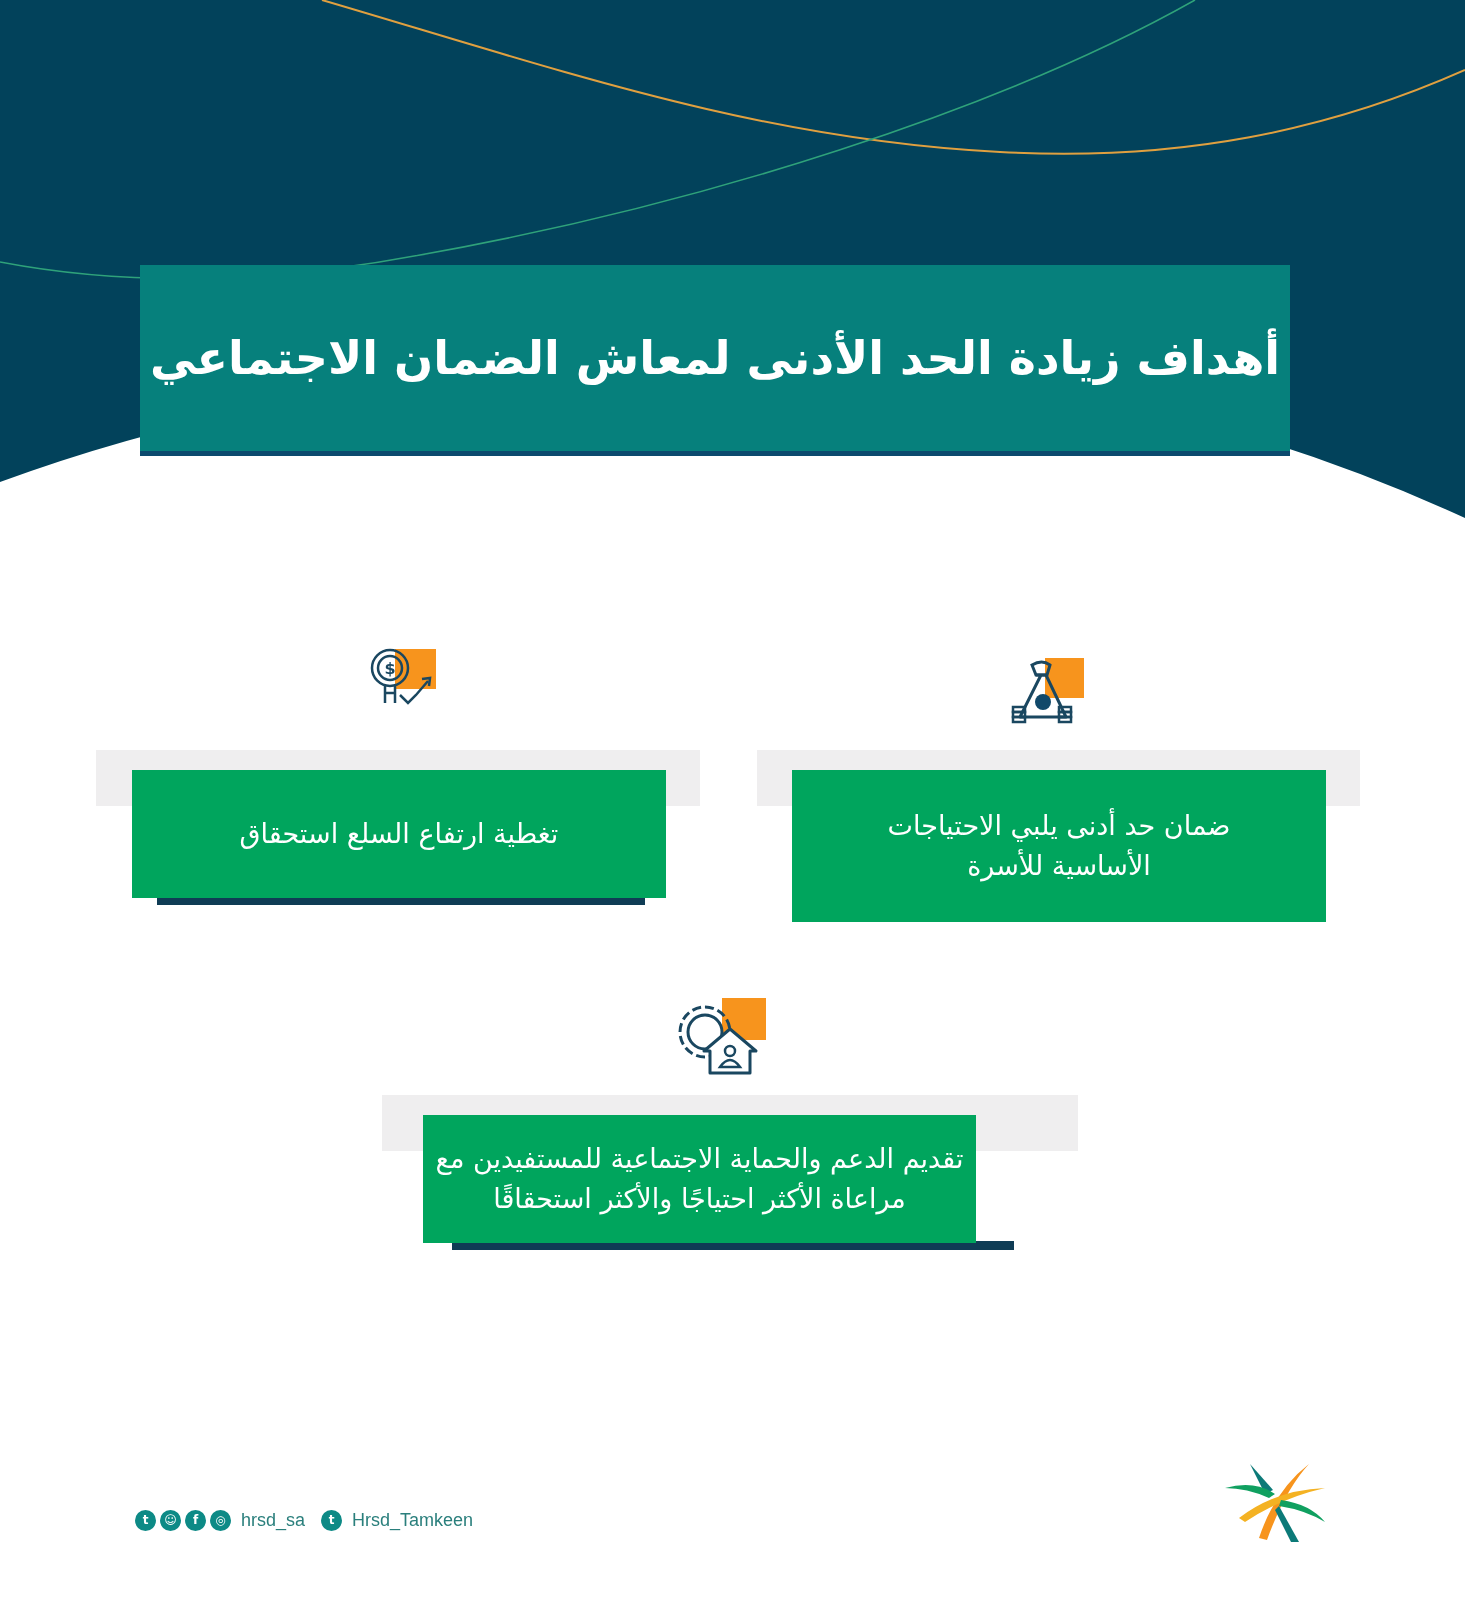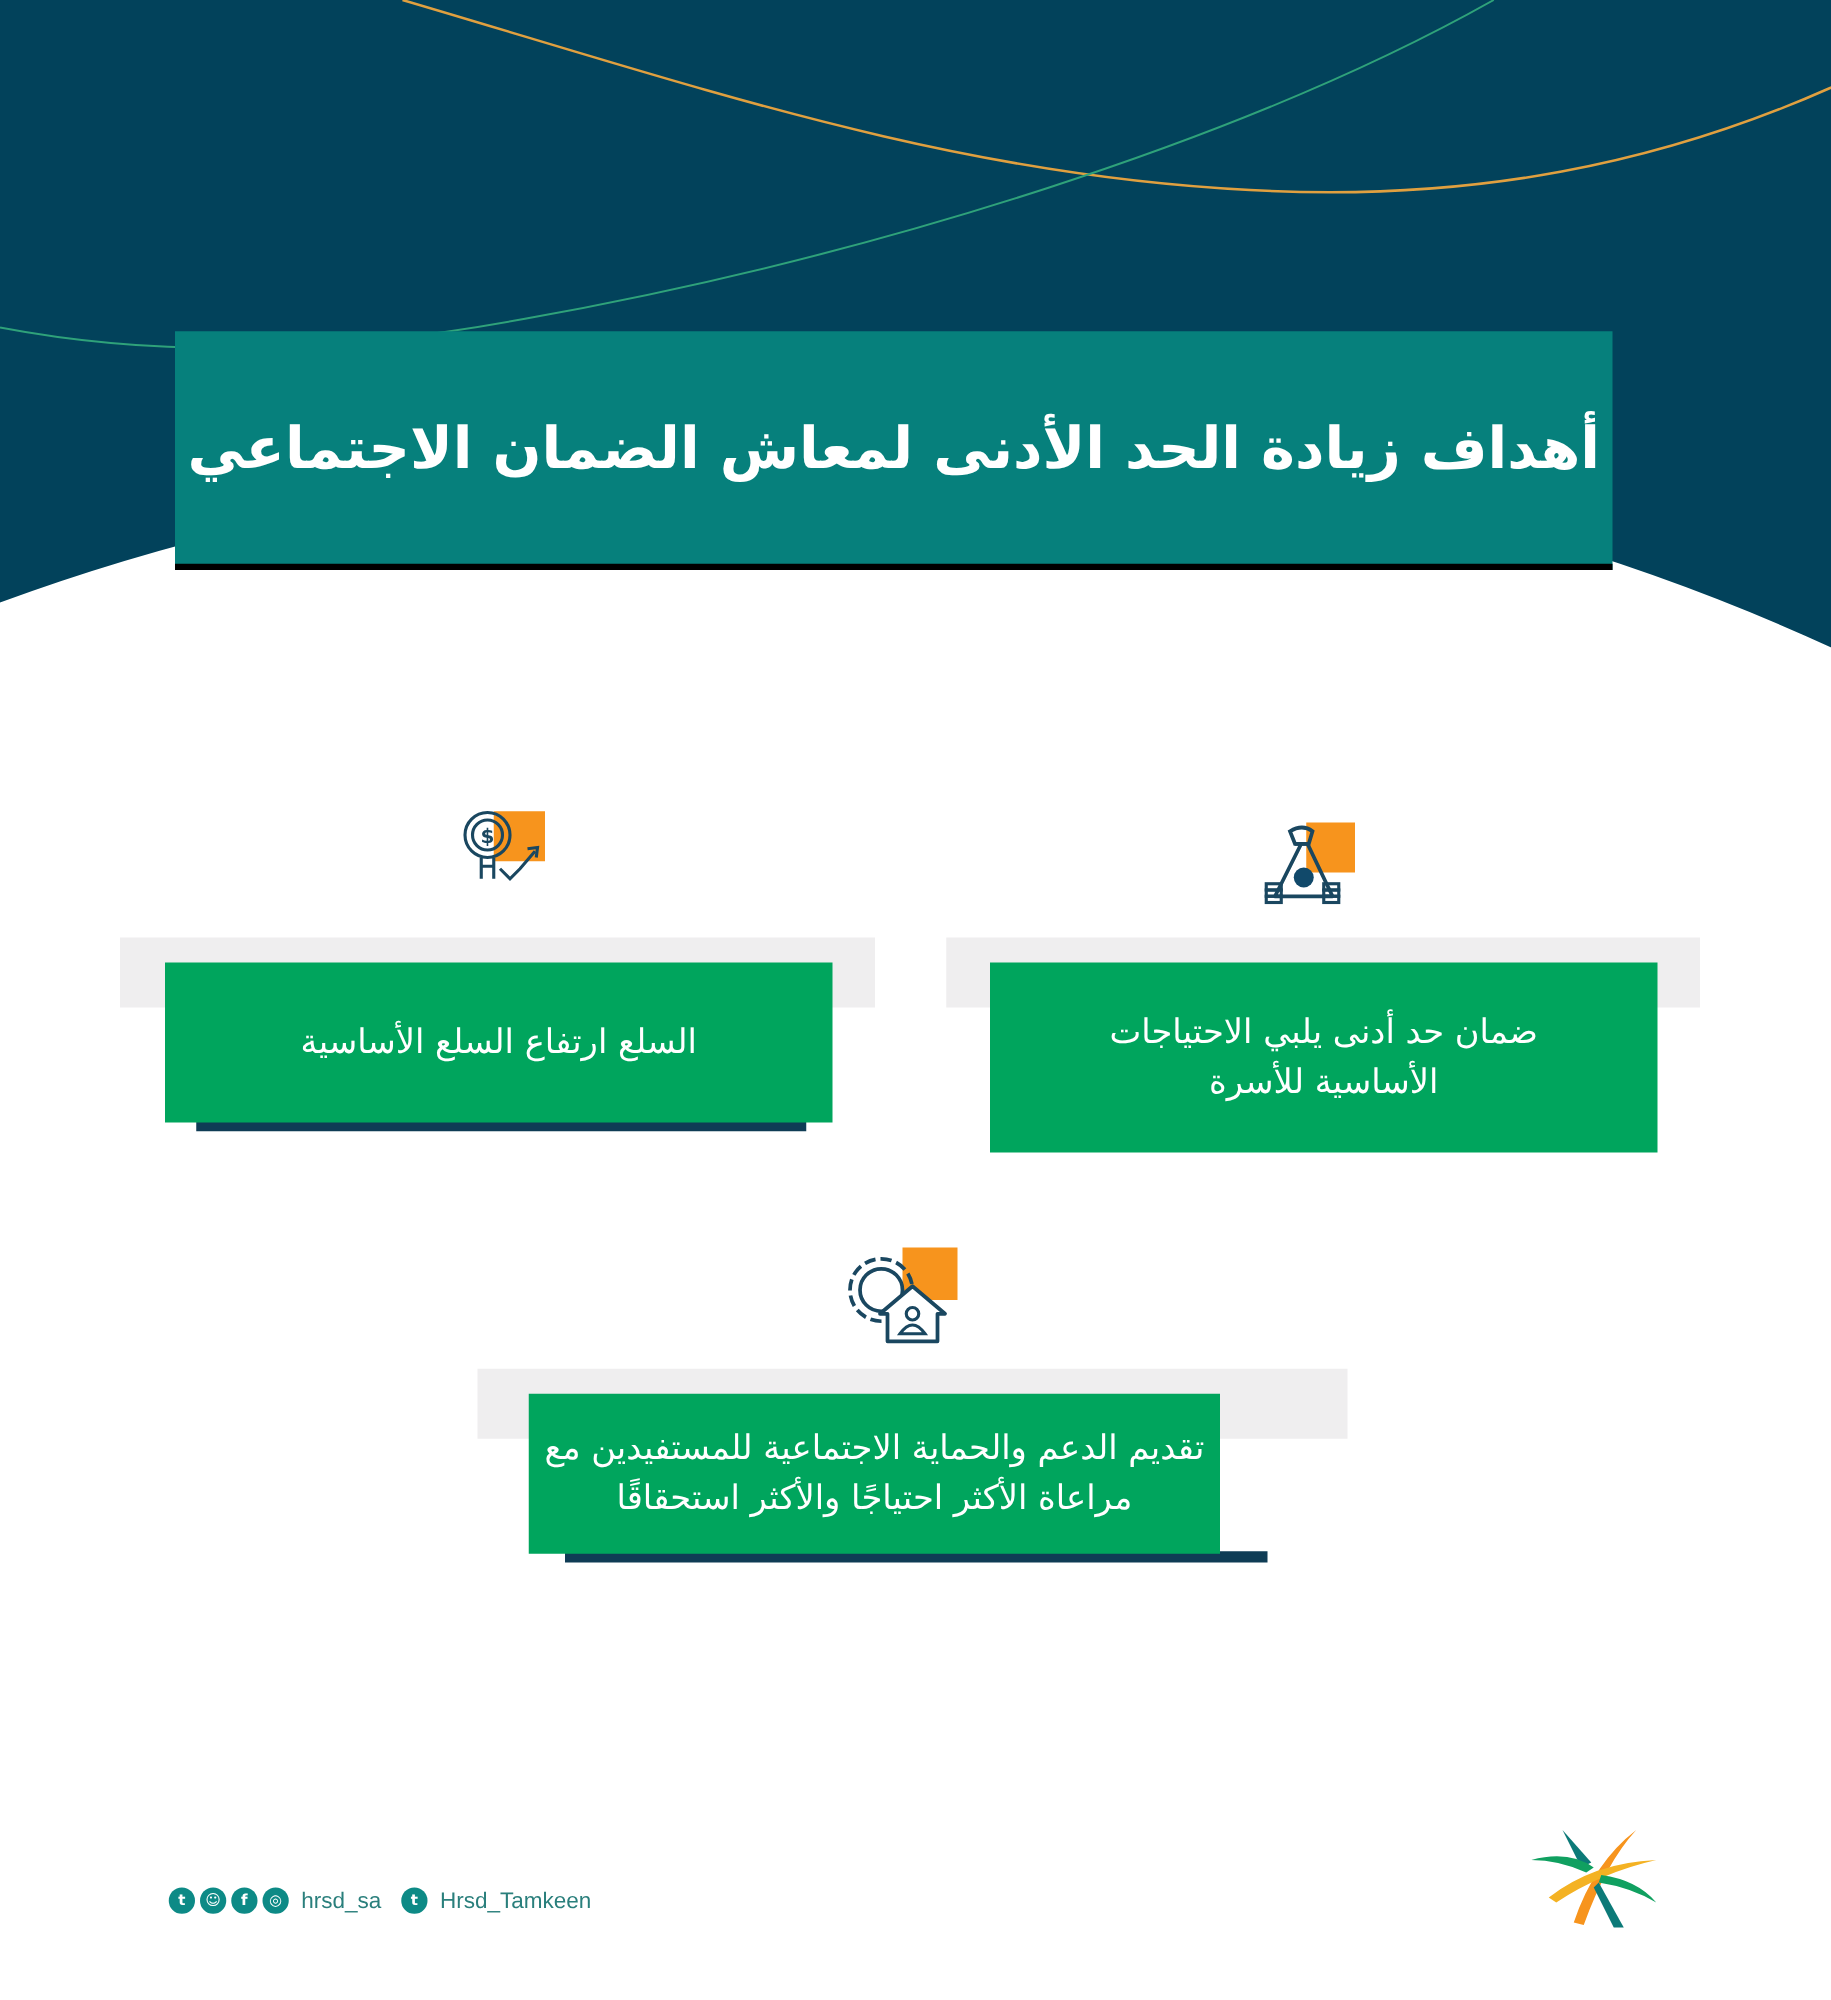--- a/index.html
+++ b/index.html
@@ -5,21 +5,21 @@
     html, body { margin: 0; padding: 0; }
     body {
       width: 1465px; height: 1600px; position: relative; overflow: hidden;
       background: #ffffff;
       font-family: "DejaVu Sans", sans-serif;
     }
     .bg-svg { position: absolute; left: 0; top: 0; width: 1465px; height: 1600px; }
     .title-box {
       position: absolute; left: 140px; top: 265px; width: 1150px; height: 186px;
       background: #06807c;
-      border-bottom: 5px solid #000000;
+      border-bottom: 5px solid #0c4a6e;
       display: flex; align-items: center; justify-content: center;
       direction: rtl;
     }
     .title-text {
       color: #ffffff; font-size: 46px; font-weight: bold; line-height: 1.1;
       white-space: nowrap;
       font-family: "DejaVu Sans", sans-serif;
     }
     .card { position: absolute; }
     .card .band { position: absolute; background: #efeeef; }
@@ -97,21 +97,21 @@
     <text x="20" y="29" text-anchor="middle" font-size="16" font-weight="bold" fill="#1a4760" font-family="DejaVu Sans, sans-serif">$</text>
     <path d="M15 41 L15 58 M25 41 L25 58 M15 48 L25 48" stroke="#1a4760" stroke-width="2.5" fill="none"></path>
     <path d="M30 50 L38 58 L46 50 L58 36" stroke="#1a4760" stroke-width="2.5" fill="none" stroke-dasharray="0"></path>
     <path d="M52 34 L60 33 L59 41" stroke="#1a4760" stroke-width="2.5" fill="none"></path>
   </svg>
 </div>
 <div class="card">
   <div class="band" style="left:96px; top:750px; width:604px; height:56px;"></div>
   <div class="shadow" style="left:157px; top:896px; width:488px; height:9px;"></div>
   <div class="box" style="left:132px; top:770px; width:534px; height:128px;">
-    <span class="card-text">السلع ارتفاع السلع الأساسية</span>
+    <span class="card-text">تغطية ارتفاع السلع استحقاق</span>
   </div>
 </div>
 
 <div class="icon-wrap" style="left:670px; top:995px;">
   <svg width="100" height="82" viewBox="0 0 100 82">
     <rect x="52" y="3" width="44" height="42" fill="#f7941d"></rect>
     <circle cx="35" cy="37" r="25" fill="none" stroke="#1a4760" stroke-width="3" stroke-dasharray="9 4"></circle>
     <circle cx="35" cy="37" r="17" fill="none" stroke="#1a4760" stroke-width="3"></circle>
     <path d="M34 56 L60 34 L86 56 L80 56 L80 78 L40 78 L40 56 Z" fill="#ffffff" stroke="#1a4760" stroke-width="3" stroke-linejoin="round"></path>
     <circle cx="60" cy="56" r="5" fill="none" stroke="#1a4760" stroke-width="2.5"></circle>

